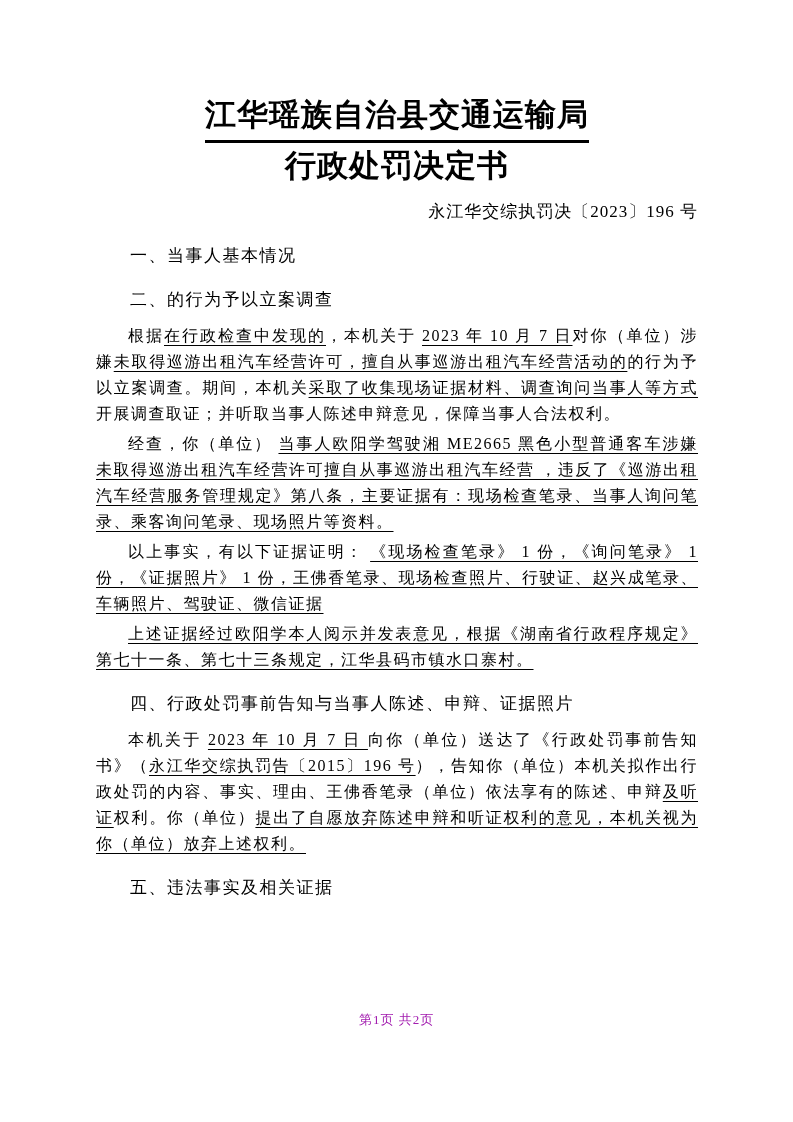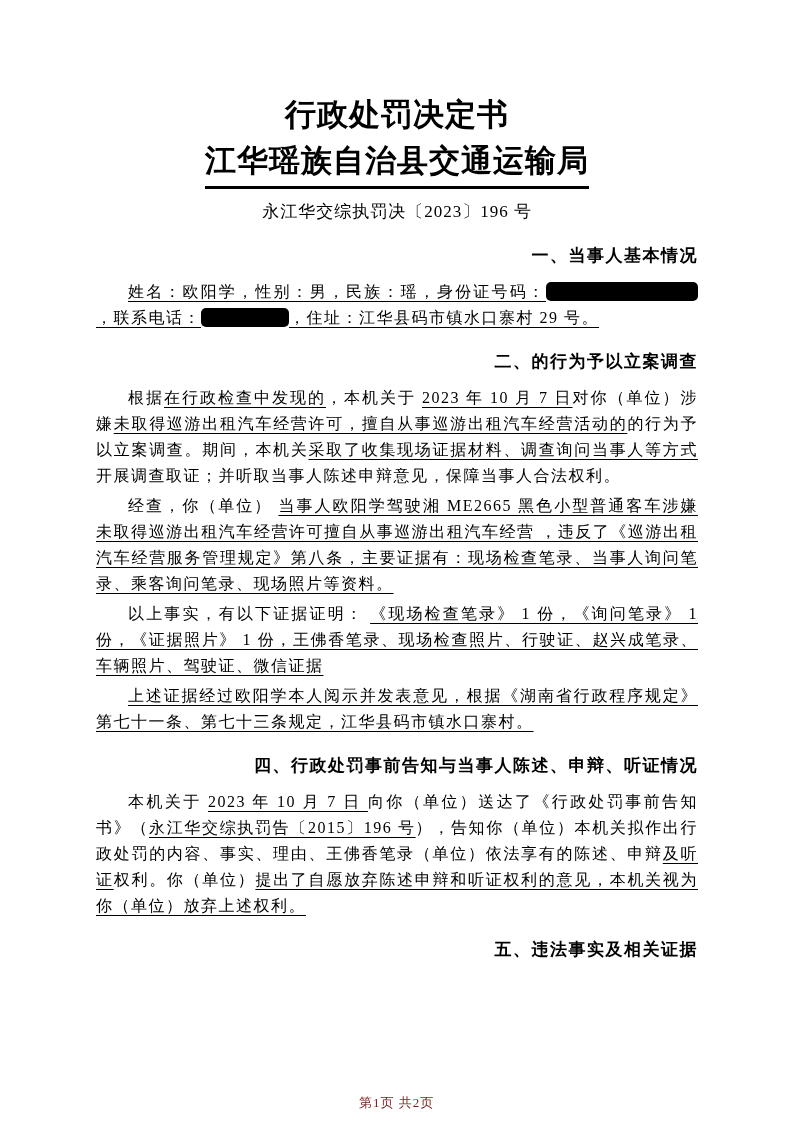--- a/index.html
+++ b/index.html
@@ -27,35 +27,34 @@
     line-height: 46px;
     letter-spacing: 1px;
     font-family: "Liberation Serif", "DejaVu Serif", serif;
   }
   .title-underline {
     display: inline-block;
     border-bottom: 3px solid #000;
     padding-bottom: 2px;
   }
   .doc-number {
-    text-align: center;
+    text-align: right;
     font-size: 17px;
     line-height: 26px;
     margin-top: 10px;
     letter-spacing: 1px;
   }
   h2.sec-heading {
     font-family: "Liberation Sans", "DejaVu Sans", sans-serif;
     font-size: 17px;
-    font-weight: bold;
+    font-weight: normal;
     line-height: 26px;
     margin: 18px 0 10px 0;
     text-indent: 2em;
     letter-spacing: 1.5px;
-    text-align: right;
   }
   p.body-para {
     font-size: 16px;
     line-height: 26px;
     margin: 4px 0;
     text-indent: 2em;
     text-align: justify;
     letter-spacing: 1.5px;
   }
   span.u {
@@ -67,59 +66,58 @@
     display: inline-block;
     background: #000000;
     height: 19px;
     border-radius: 5px;
     vertical-align: -4px;
   }
   .footer {
     position: absolute;
     left: 0;
     right: 0;
-    top: 1093px;
+    top: 1010px;
     text-align: center;
     font-size: 13px;
     line-height: 20px;
-    color: #7f1d1d;
+    color: #a21caf;
     letter-spacing: 1px;
   }
 </style>
 </head>
 <body>
 
 <div class="page">
   <div class="content">
 
-    <div class="title-line">行政处罚决定书</div>
     <div class="title-line">
       <span class="title-underline">江华瑶族自治县交通运输局</span>
     </div>
+    <div class="title-line">行政处罚决定书</div>
 
     <div class="doc-number">永江华交综执罚决〔2023〕196 号</div>
 
     <section>
       <h2 class="sec-heading">一、当事人基本情况</h2>
-      <p class="body-para"><span class="u">姓名：欧阳学，性别：男，民族：瑶，身份证号码：</span><span class="redact" style="width: 152px;"></span><span class="u">，联系电话：</span><span class="redact" style="width: 88px;"></span><span class="u">，住址：江华县码市镇水口寨村 29 号。</span></p>
     </section>
 
     <section>
       <h2 class="sec-heading">二、的行为予以立案调查</h2>
       <p class="body-para"><span>根据</span><span class="u">在行政检查中发现的</span><span>，本机关于 </span><span class="u">2023 年 10 月 7 日</span><span>对你（单位）涉嫌</span><span class="u">未取得巡游出租汽车经营许可，擅自从事巡游出租汽车经营活动的</span><span>的行为予以立案调查。期间，本机关</span><span class="u">采取了收集现场证据材料、调查询问当事人等方式</span><span>开展调查取证；并听取当事人陈述申辩意见，保障当事人合法权利。</span></p>
     </section>
 
     <section>
       <p class="body-para"><span>经查，你（单位） </span><span class="u">当事人欧阳学驾驶湘 ME2665 黑色小型普通客车涉嫌未取得巡游出租汽车经营许可擅自从事巡游出租汽车经营 ，违反了《巡游出租汽车经营服务管理规定》第八条，主要证据有：现场检查笔录、当事人询问笔录、乘客询问笔录、现场照片等资料。</span></p>
       <p class="body-para"><span>以上事实，有以下证据证明： </span><span class="u">《现场检查笔录》 1 份，《询问笔录》 1 份，《证据照片》 1 份，王佛香笔录、现场检查照片、行驶证、赵兴成笔录、车辆照片、驾驶证、微信证据</span></p>
       <p class="body-para"><span class="u">上述证据经过欧阳学本人阅示并发表意见，根据《湖南省行政程序规定》第七十一条、第七十三条规定，江华县码市镇水口寨村。</span></p>
     </section>
 
     <section>
-      <h2 class="sec-heading">四、行政处罚事前告知与当事人陈述、申辩、听证情况</h2>
+      <h2 class="sec-heading">四、行政处罚事前告知与当事人陈述、申辩、证据照片</h2>
       <p class="body-para"><span>本机关于 </span><span class="u">2023 年 10 月 7 日 </span><span>向你（单位）送达了《行政处罚事前告知书》（</span><span class="u">永江华交综执罚告〔2015〕196 号</span><span>），告知你（单位）本机关拟作出行政处罚的内容、事实、理由、王佛香笔录（单位）依法享有的陈述、申辩</span><span class="u">及听证</span><span>权利。你（单位）</span><span class="u">提出了自愿放弃陈述申辩和听证权利的意见，本机关视为你（单位）放弃上述权利。</span></p>
     </section>
 
     <section>
       <h2 class="sec-heading">五、违法事实及相关证据</h2>
     </section>
 
   </div>
 
   <div class="footer">第1页 共2页</div>

